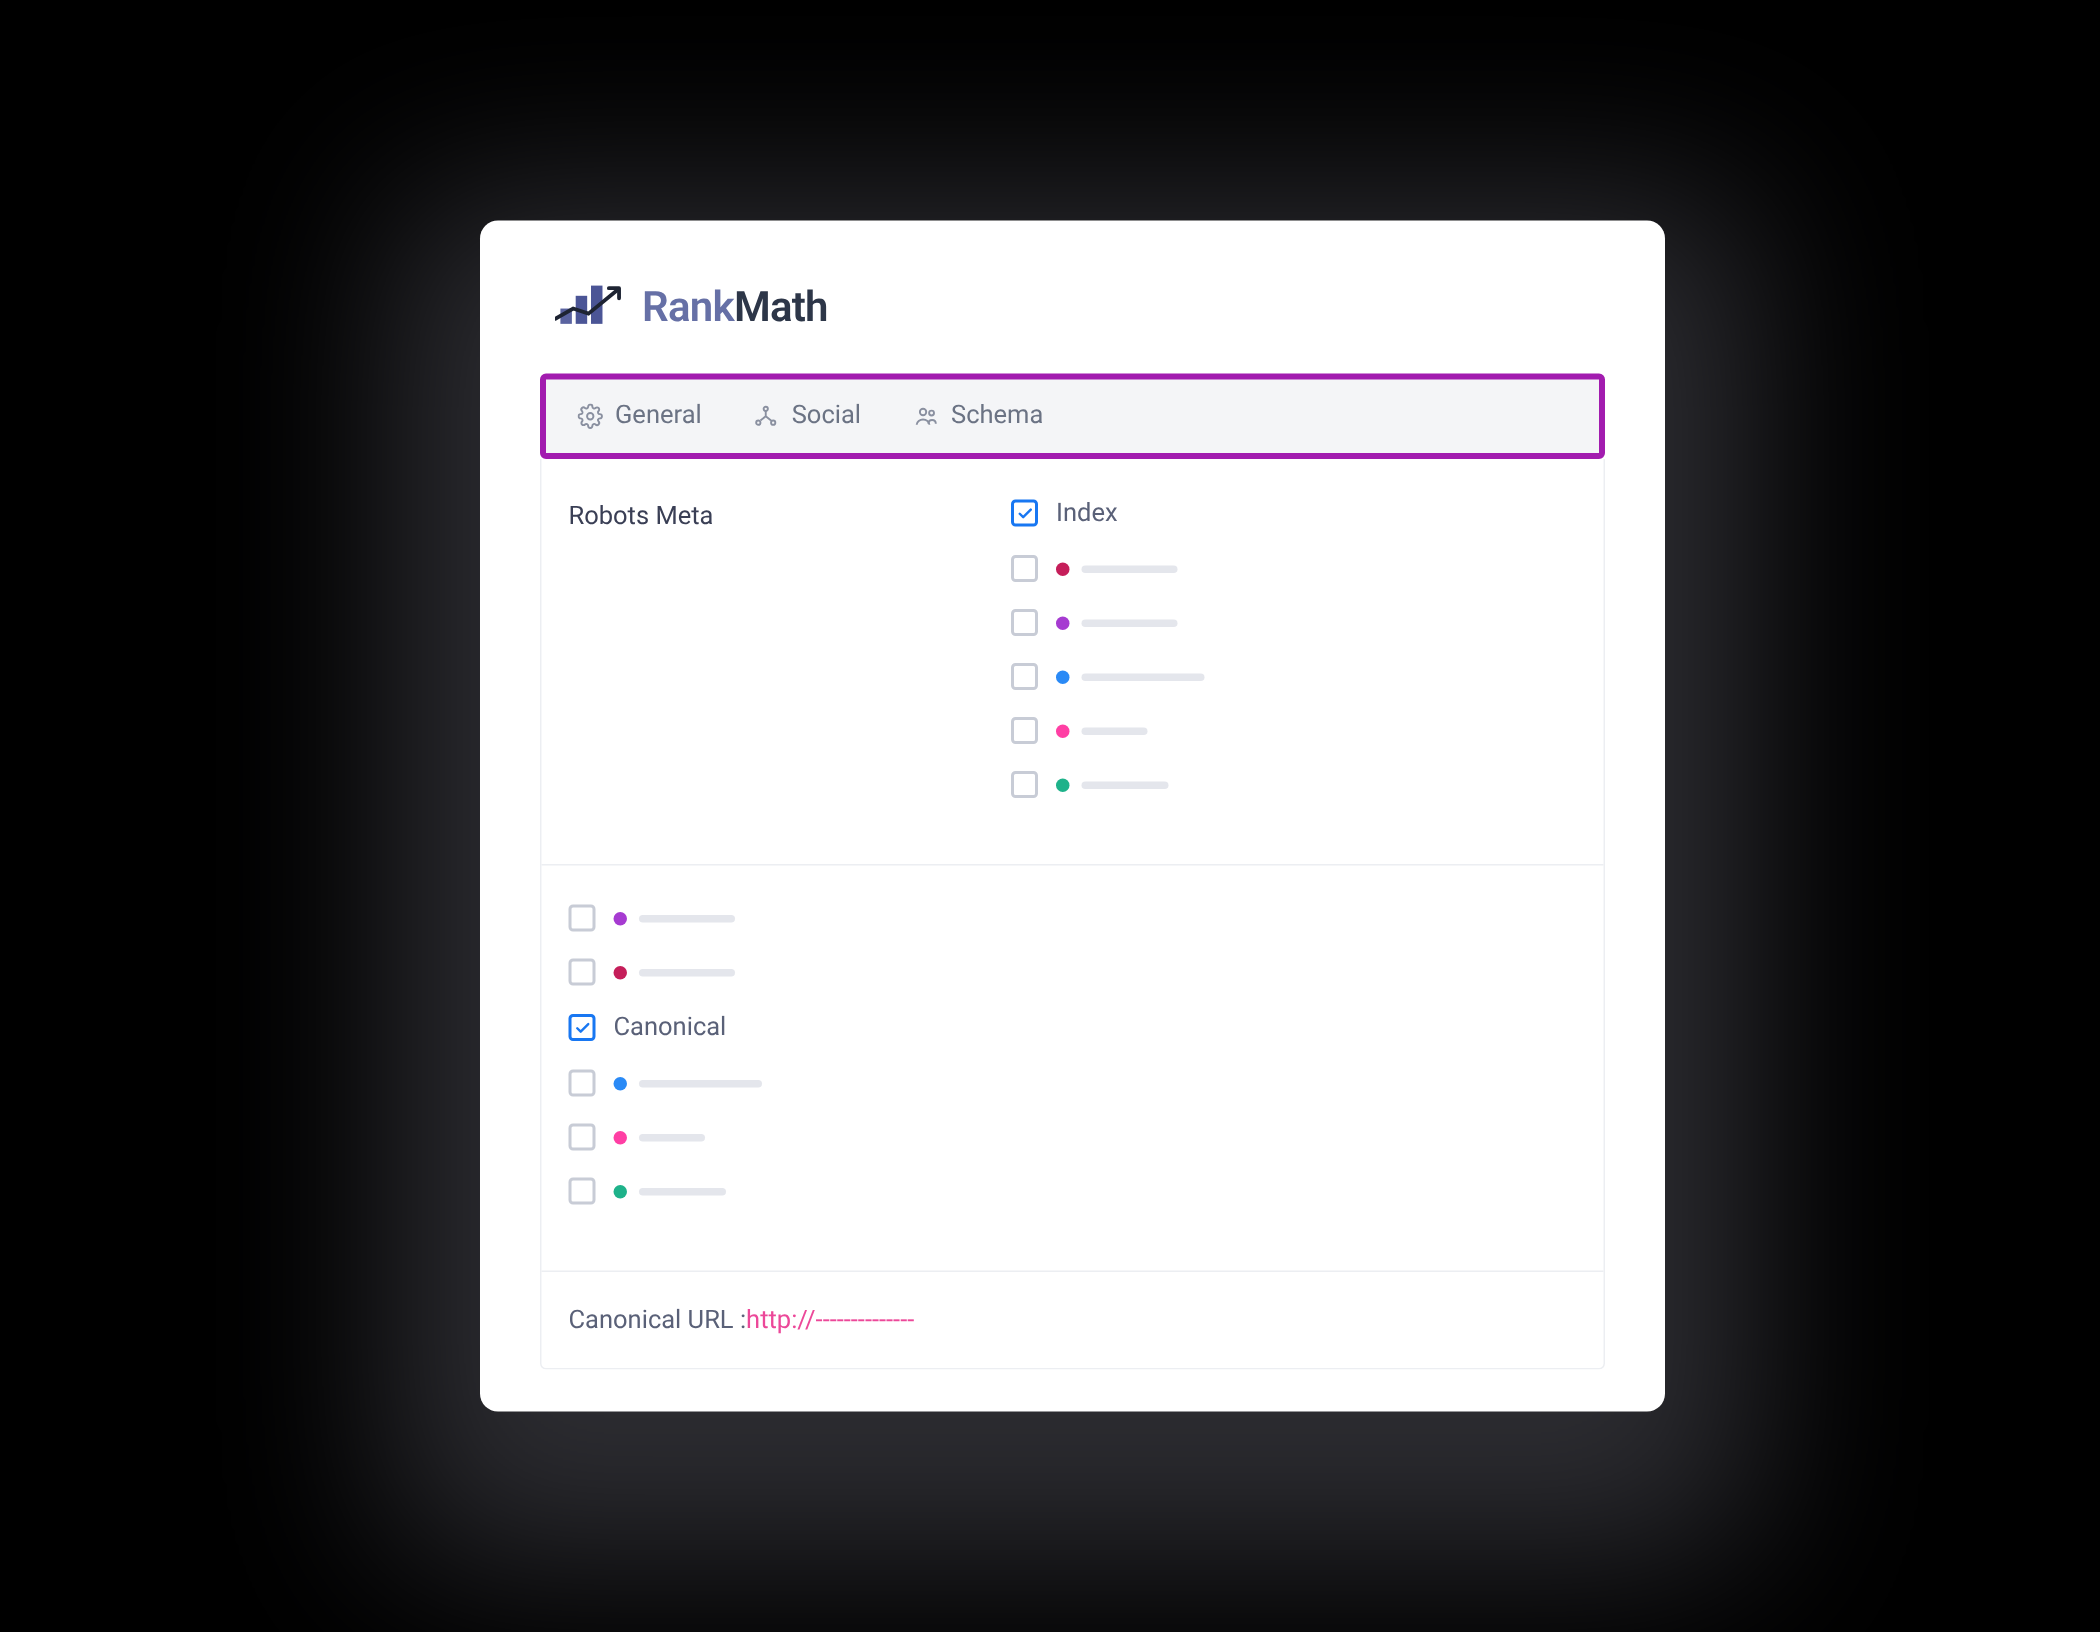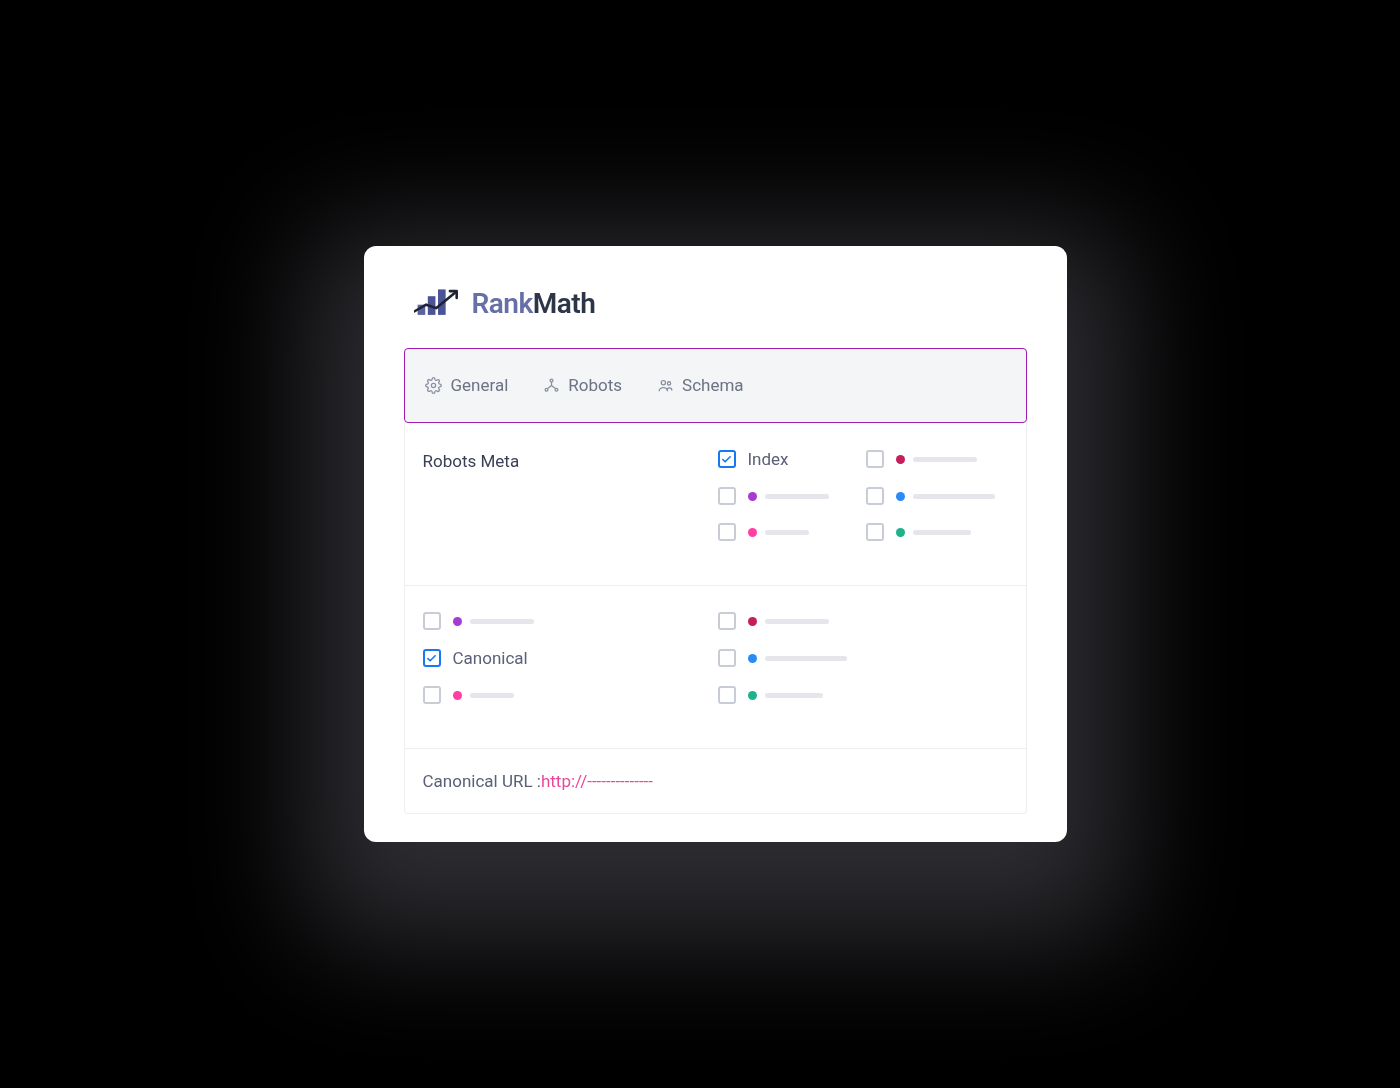--- a/index.html
+++ b/index.html
@@ -7,21 +7,21 @@
       width: 1400px;
       height: 1088px;
       background: #000;
       font-family: -apple-system, BlinkMacSystemFont, "Segoe UI", Roboto, sans-serif;
       display: flex;
       align-items: center;
       justify-content: center;
       position: relative;
     }
     .card {
-      width: 703px;
+      width: 790px;
       background: #fff;
       border-radius: 12px;
       box-shadow: 0 40px 120px 60px rgba(90,90,100,0.5);
       padding: 40px 40px 28px 40px;
       position: relative;
       z-index: 2;
       margin-left: 30px;
     }
     .logo-row {
       display: flex;
@@ -42,22 +42,22 @@
       letter-spacing: -0.5px;
     }
     .logo-text .rank { color: #6670a6; }
     .logo-text .math { color: #2d3648; }
 
     .tab-bar {
       background: #f4f5f7;
       border-radius: 4px;
       display: flex;
       gap: 6px;
-      padding: 12px 6px;
-      border: 1px solid #a21caf;
+      padding: 0 6px;
+      border: 4px solid #a21caf;
     }
     .tab {
       display: flex;
       align-items: center;
       gap: 8px;
       padding: 14px 14px 12px 14px;
       color: #6b7384;
       font-size: 17px;
       cursor: pointer;
       border-bottom: 3px solid transparent;
@@ -81,21 +81,21 @@
     .section:last-child { border-bottom: none; padding: 22px 18px; }
     .section-label {
       width: 295px;
       font-size: 17px;
       color: #3a3f55;
       padding-top: 2px;
     }
     .options {
       flex: 1;
       display: grid;
-      grid-template-columns: 1fr 1fr;
+      grid-template-columns: 1fr;
       column-gap: 6px;
       row-gap: 18px;
     }
     .opt {
       display: flex;
       align-items: center;
       gap: 12px;
     }
     .chk {
       width: 18px;
@@ -177,21 +177,21 @@
 
     <div class="tab">
       <span class="ticon">
         <svg width="17" height="17" viewBox="0 0 24 24" fill="none" stroke="#8a90a0" stroke-width="1.8">
           <circle cx="12" cy="5" r="2"></circle>
             <circle cx="5" cy="18" r="2"></circle>
             <circle cx="19" cy="18" r="2"></circle>
           <path d="M12 7v5M12 12l-5 4M12 12l5 4"></path>
         </svg>
       </span>
-      <span>Robots</span>
+      <span>Social</span>
     </div>
 
     <div class="tab">
       <span class="ticon">
         <svg width="17" height="17" viewBox="0 0 24 24" fill="none" stroke="#8a90a0" stroke-width="1.8">
           <circle cx="9" cy="8" r="3"></circle>
             <circle cx="17" cy="9" r="2.3"></circle>
           <path d="M3 20c0-3 3-5 6-5s6 2 6 5"></path>
             <path d="M14 19c0-2 1.5-3.5 3.5-3.5S21 17 21 19"></path>
         </svg>

